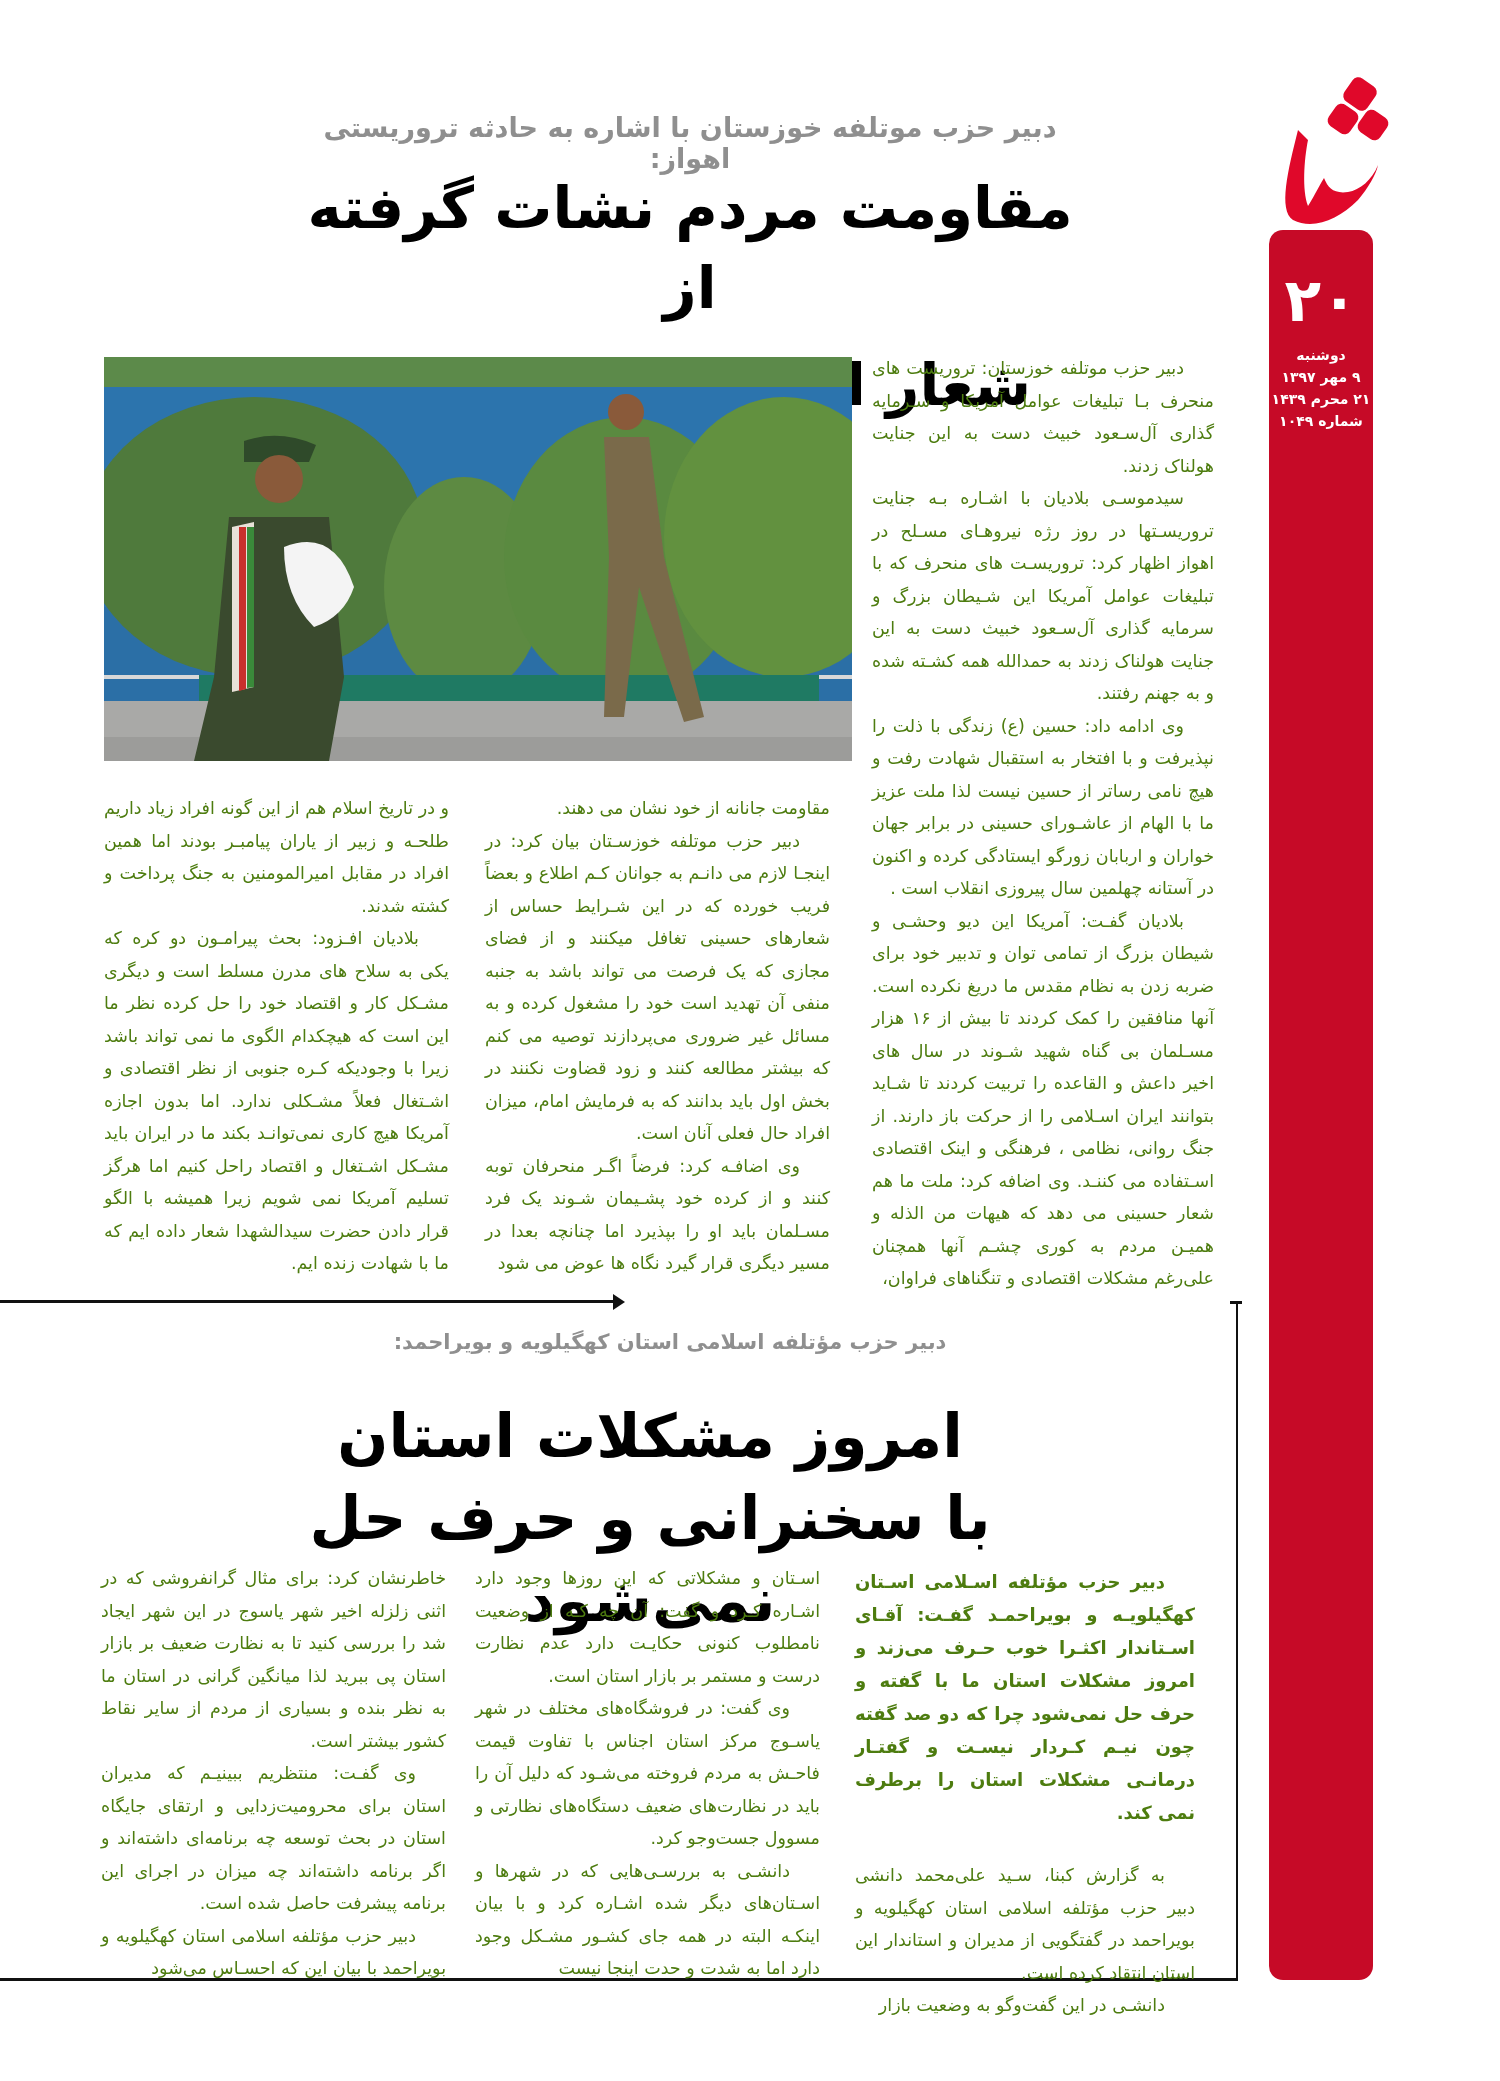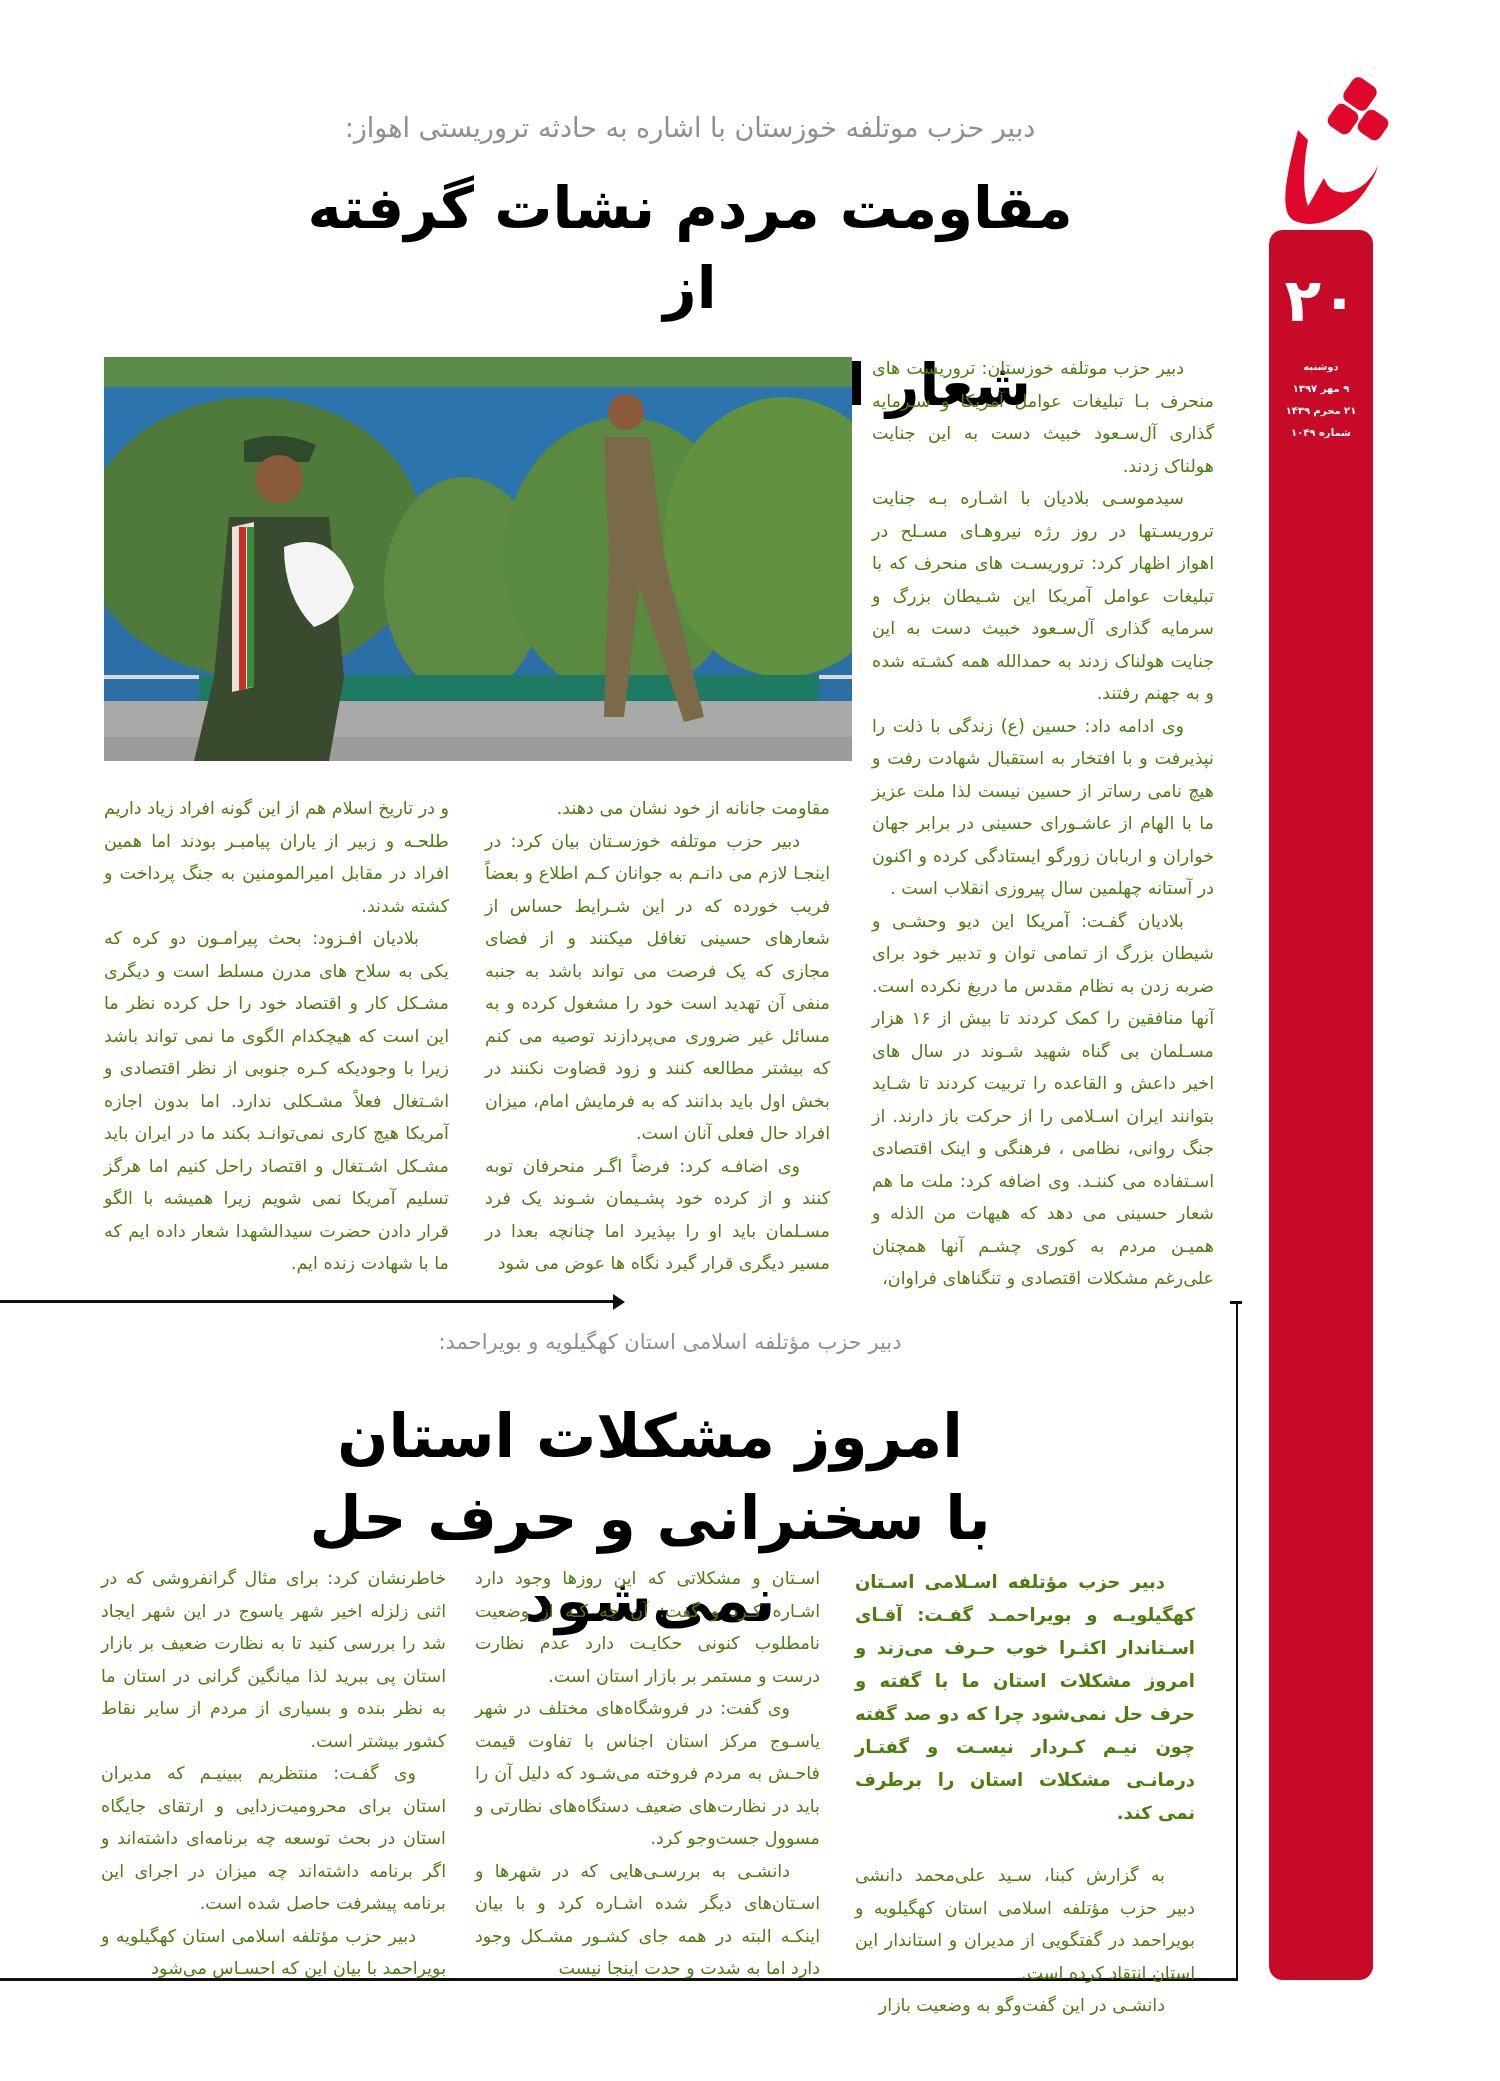--- a/index.html
+++ b/index.html
@@ -4,24 +4,24 @@
 <style>
   * { box-sizing: border-box; margin: 0; padding: 0; }
   html, body { width: 1500px; height: 2081px; background: #ffffff; overflow: hidden; }
   body { position: relative; font-family: "DejaVu Sans", sans-serif; color: #1a1a1a; }
 
   
   .logo { position: absolute; left: 1268px; top: 70px; width: 130px; height: 160px; }
   .sidebar { position: absolute; left: 1269px; top: 230px; width: 104px; height: 1750px;
              background: #c60a27; border-radius: 14px; color: #fff; text-align: center; }
   .page-num { margin-top: 40px; font-size: 60px; font-weight: bold; line-height: 1; font-family: "DejaVu Sans", sans-serif; }
-  .meta { margin-top: 26px; font-size: 10px; font-weight: bold; line-height: 22px; }
+  .meta { margin-top: 14px; font-size: 14px; font-weight: bold; line-height: 22px; }
 
   
-  .kicker { position: absolute; color: #8f8f8f; font-weight: normal; text-align: center; font-family: "DejaVu Sans", sans-serif; }
+  .kicker { position: absolute; color: #8f8f8f; font-weight: bold; text-align: center; font-family: "DejaVu Sans", sans-serif; }
   .kicker1 { left: 300px; width: 780px; top: 112px; font-size: 27px; }
   .headline { position: absolute; color: #000; font-weight: bold; text-align: center; font-family: "DejaVu Sans", sans-serif; letter-spacing: -1px; }
   .head1 { left: 300px; width: 780px; top: 168px; font-size: 58px; line-height: 80px; }
   .head1 sup { font-size: 26px; vertical-align: 28px; }
 
   .photo { position: absolute; left: 104px; top: 357px; width: 748px; height: 404px; overflow: hidden; background: #2b6fa6; }
 
   .col { position: absolute; font-size: 17.5px; line-height: 32.5px; text-align: justify; text-align-last: right; color: #4d7c0f; }
   .col p { text-indent: 30px; }
   .col p.noindent { text-indent: 0; }

